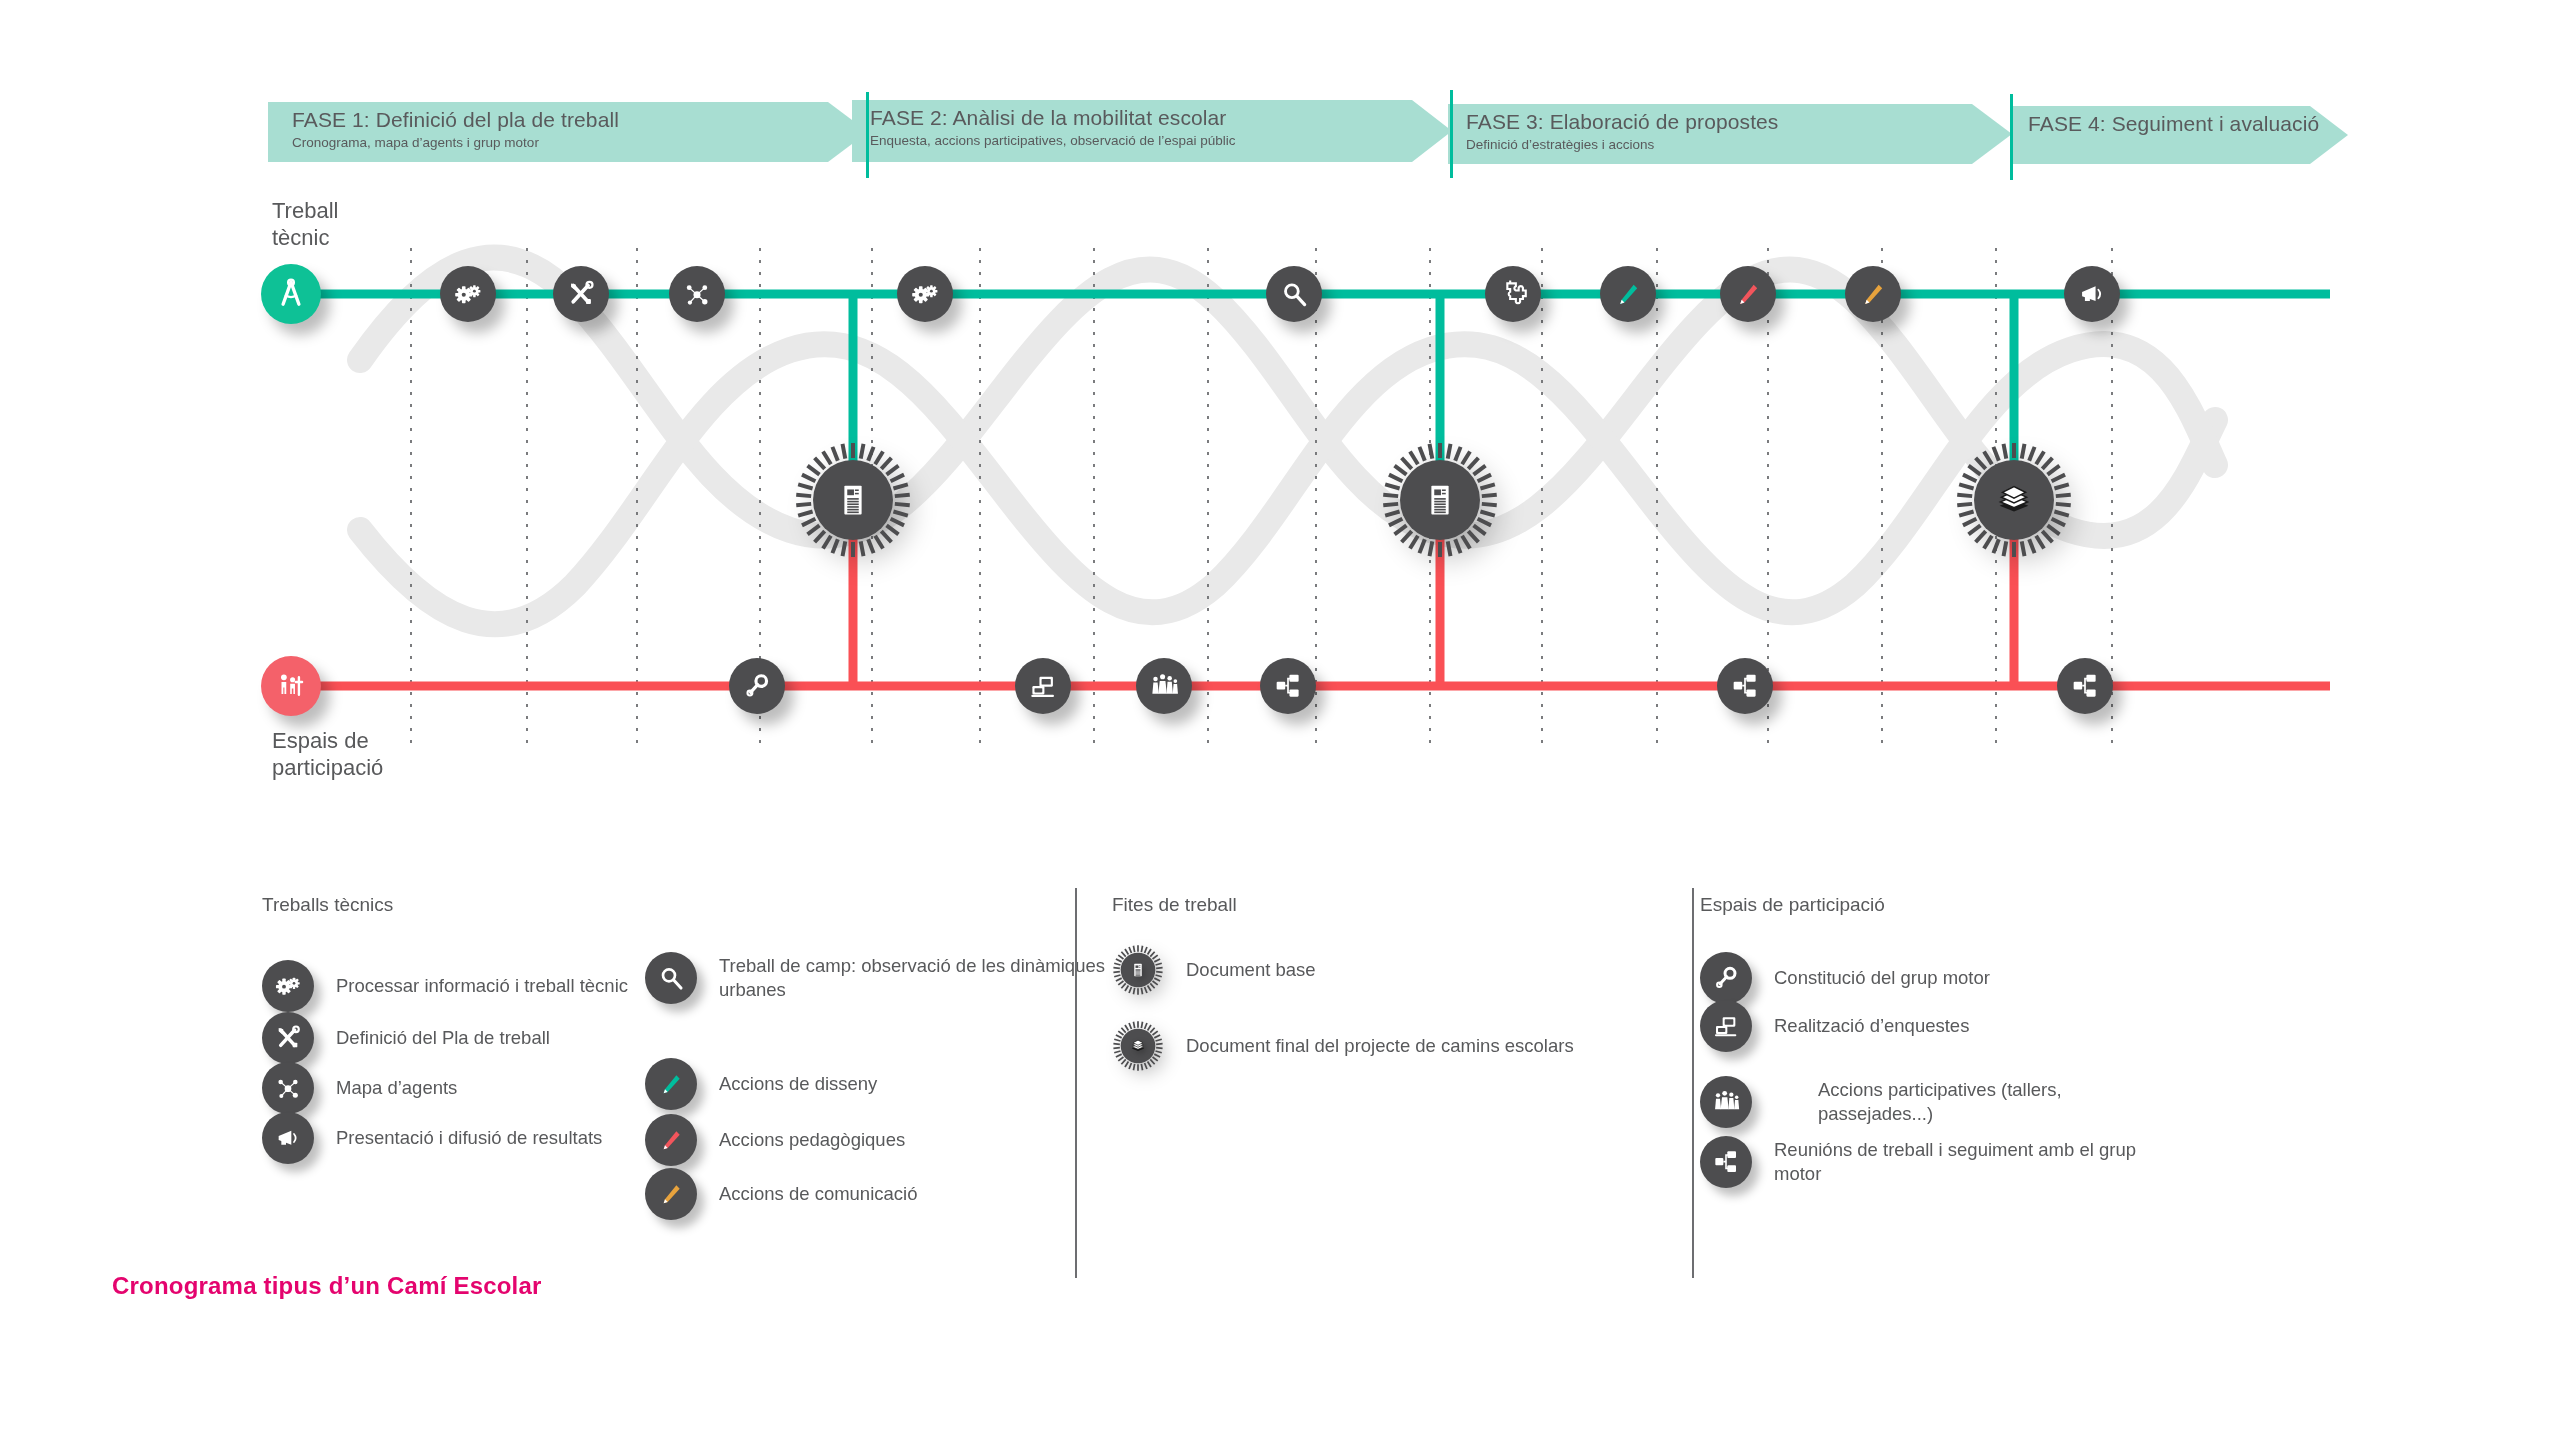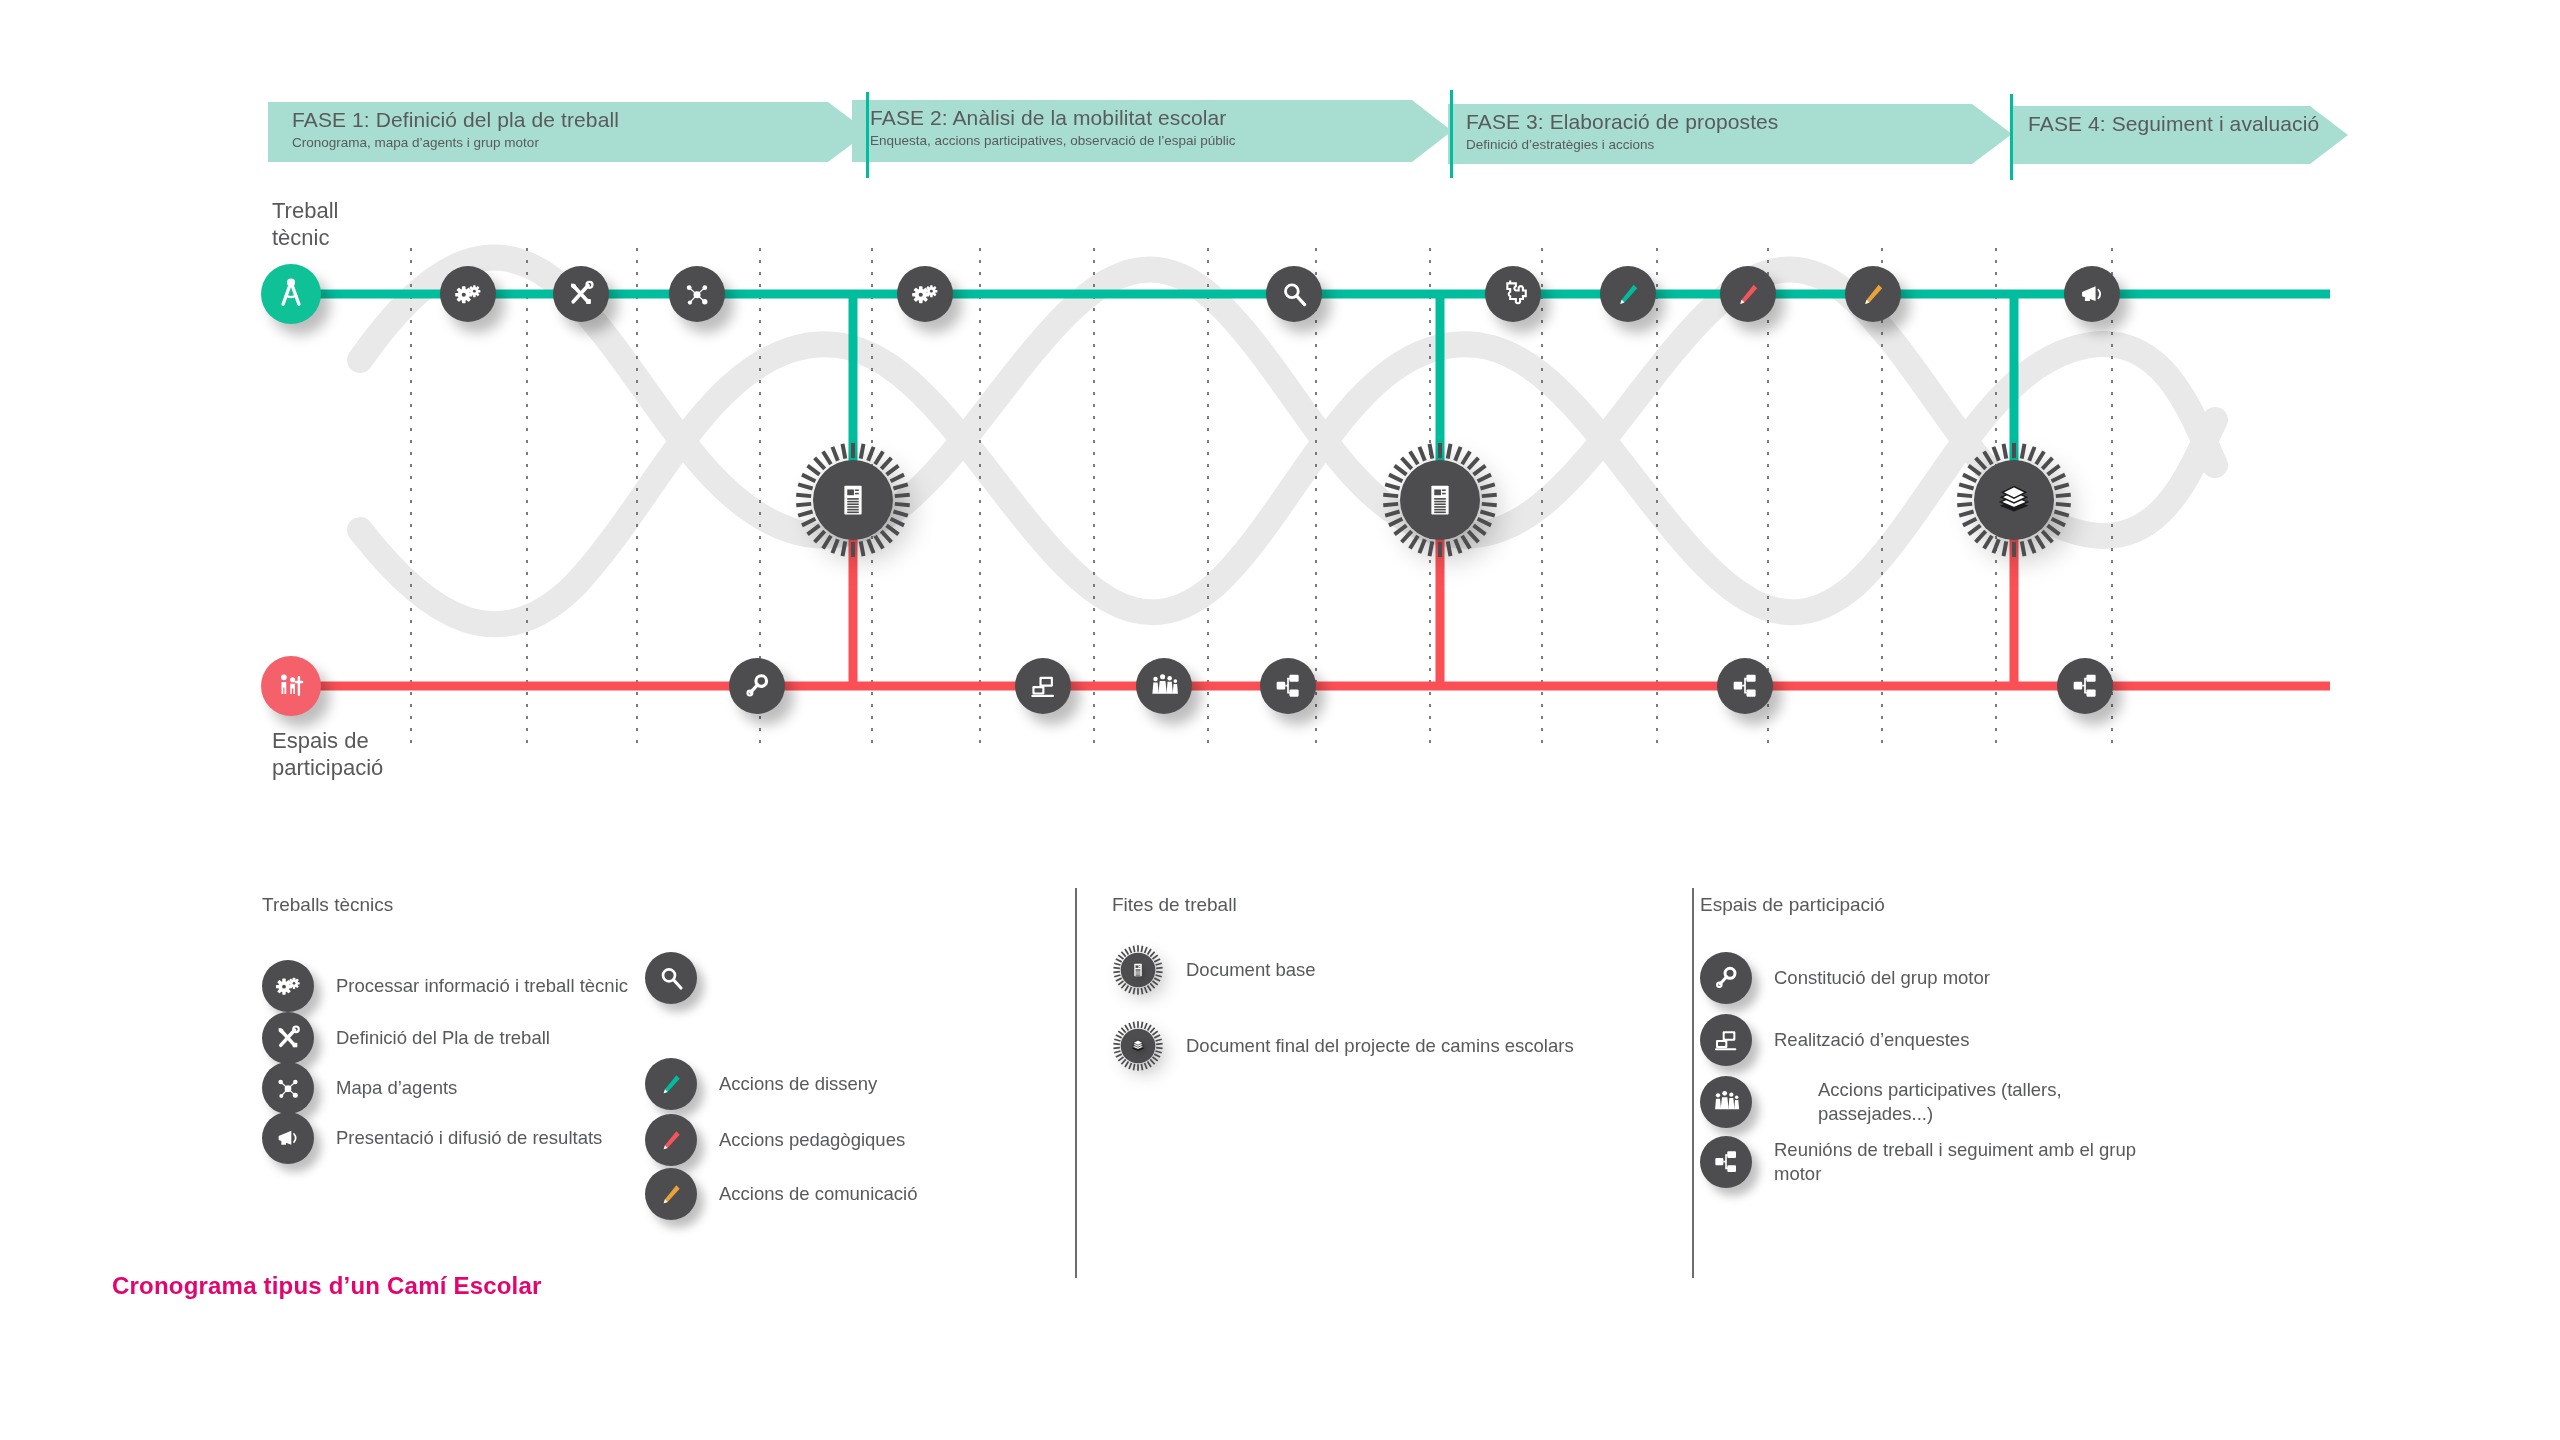--- a/index.html
+++ b/index.html
@@ -615,20 +615,21 @@
         </div>
         <div class="legend-text">Presentació i difusió de resultats</div>
       </div>
       <div class="legend-item" style="left: 645px; top: 72px;">
         <div class="legend-icon">
           <svg width="32" height="32" viewBox="0 0 48 48">
             <circle cx="21" cy="20" r="9" fill="none" stroke="#ffffff" stroke-width="4"></circle>
             <path d="M28 27 L39 39" stroke="#ffffff" stroke-width="4.6" stroke-linecap="round"></path>
           </svg>
         </div>
+        <div class="legend-text">Treball de camp: observació de les dinàmiques urbanes</div>
       </div>
       <div class="legend-item" style="left: 645px; top: 178px;">
         <div class="legend-icon">
           <svg width="32" height="32" viewBox="0 0 48 48">
             <path d="M32 11 L37 16 L19 36 L13 38 L15 32 z" fill="#00bd9d"></path>
             <path d="M13 38 L15 32 L19 36 z" fill="#ffffff"></path>
           </svg>
         </div>
         <div class="legend-text">Accions de disseny</div>
       </div>
@@ -761,21 +762,21 @@
       <div class="legend-item" style="left: 1700px; top: 72px;">
         <div class="legend-icon">
           <svg width="32" height="32" viewBox="0 0 48 48">
             <circle cx="30" cy="17" r="7.5" fill="none" stroke="#ffffff" stroke-width="4.5"></circle>
             <path d="M25 22 L15 33" stroke="#ffffff" stroke-width="4.5" stroke-linecap="round"></path>
             <circle cx="14" cy="34" r="3.4" fill="none" stroke="#ffffff" stroke-width="3"></circle>
           </svg>
         </div>
         <div class="legend-text">Constitució del grup motor</div>
       </div>
-      <div class="legend-item" style="left: 1700px; top: 134px;">
+      <div class="legend-item" style="left: 1700px; top: 120px;">
         <div class="legend-icon">
           <svg width="32" height="32" viewBox="0 0 48 48">
             <rect x="19" y="11" width="19" height="14" rx="1.6" fill="#ffffff"></rect>
             <rect x="22" y="14" width="13" height="8" rx="1" fill="#4d4d4f"></rect>
             <rect x="9" y="24" width="17" height="12" rx="1.6" fill="#ffffff"></rect>
             <rect x="12" y="27" width="11" height="6" rx="1" fill="#4d4d4f"></rect>
             <path d="M9 38 h29" stroke="#ffffff" stroke-width="3" stroke-linecap="round"></path>
           </svg>
         </div>
         <div class="legend-text">Realització d’enquestes</div>

